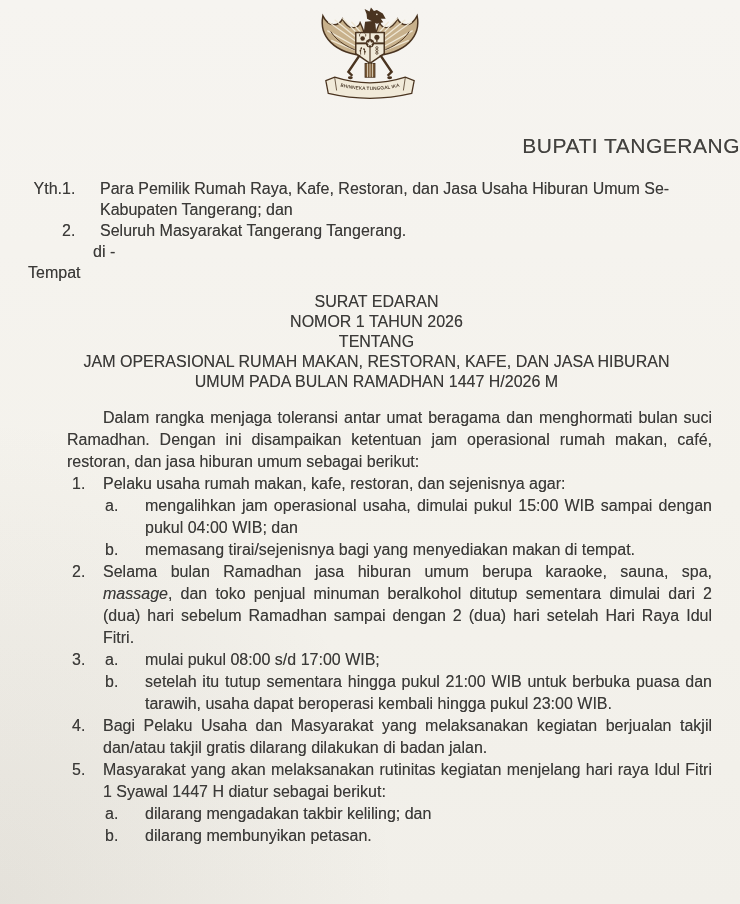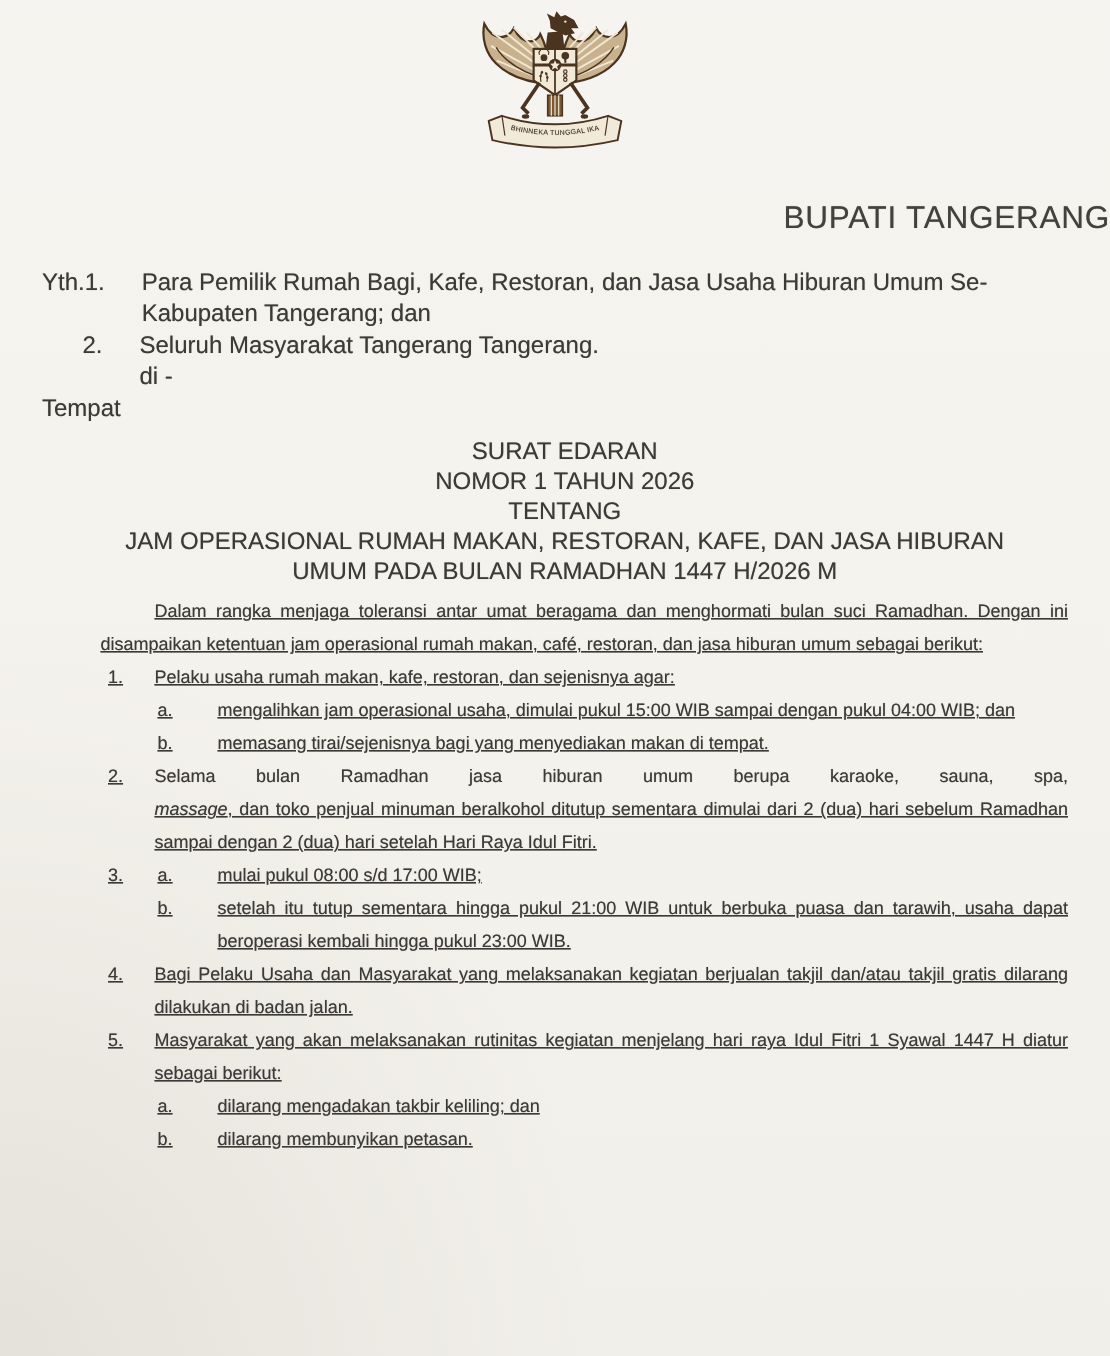--- a/index.html
+++ b/index.html
@@ -10,31 +10,31 @@
       linear-gradient(180deg,#f6f4f0 0%,#f4f2ec 55%,#f1efe9 100%);
     font-family:"Liberation Sans","DejaVu Sans",sans-serif;
     color:#3b3a38;
     text-shadow:0 0 0.5px rgba(59,58,56,0.55);
   }
   .page{position:relative;width:740px;height:904px;}
   .emblem{display:block;margin:6px auto 0;}
   .authority{margin-top:16px;text-align:right;font-size:21px;letter-spacing:0.5px;color:#42413e;}
   
   .recipients{margin:20px 25px 0 28px;font-size:16px;line-height:21px;}
-  .rrow{display:flex;}
+  .rrow{display:flex;justify-content:flex-end;}
   .yth{flex:0 0 27px;}
   .rnum{flex:0 0 38px;}
   .rtext{flex:0 1 615px;max-width:615px;}
   .indent-place{}
   .indent-at{margin-left:65px;}
   
   .subject{margin-top:9px;text-align:center;font-size:16px;line-height:20px;padding-left:13px;}
   .subject .about{max-width:618px;margin:0 auto;}
   
-  .letterbody{margin:4px 28px 0 67px;font-size:12px;line-height:22px;text-align:justify;text-decoration:underline;}
+  .letterbody{margin:15px 28px 0 67px;font-size:16px;line-height:22px;text-align:justify;}
   .opening{text-indent:36px;}
   .item{display:flex;}
   .inum{flex:0 0 36px;padding-left:5px;box-sizing:border-box;text-align:left;}
   .ibody{flex:1;min-width:0;}
   .sub{display:flex;margin-left:2px;}
   .slet{flex:0 0 40px;}
   .stext{flex:1;text-align:justify;}
   .fullline{display:inline-block;width:100%;text-align:justify;text-align-last:justify;}
   em.it{font-style:italic;}
 </style>
@@ -94,21 +94,21 @@
       <textPath href="#ribbonArc" startOffset="50%" text-anchor="middle">BHINNEKA TUNGGAL IKA</textPath>
     </text>
   </svg>
 
   <div class="authority">BUPATI TANGERANG</div>
 
   <div class="recipients">
     <div class="rrow">
       <div class="yth">Yth.</div>
       <div class="rnum">1.</div>
-      <div class="rtext">Para Pemilik Rumah Bagi, Kafe, Restoran, dan Jasa Usaha Hiburan Umum Se-Kabupaten Tangerang; dan</div>
+      <div class="rtext">Para Pemilik Rumah Raya, Kafe, Restoran, dan Jasa Usaha Hiburan Umum Se-Kabupaten Tangerang; dan</div>
     </div>
     <div class="rrow">
       <div class="yth"></div>
       <div class="rnum">2.</div>
       <div class="rtext">Seluruh Masyarakat Tangerang Tangerang.</div>
     </div>
     <div class="indent-at">di -</div>
     <div class="indent-place">Tempat</div>
   </div>
 

